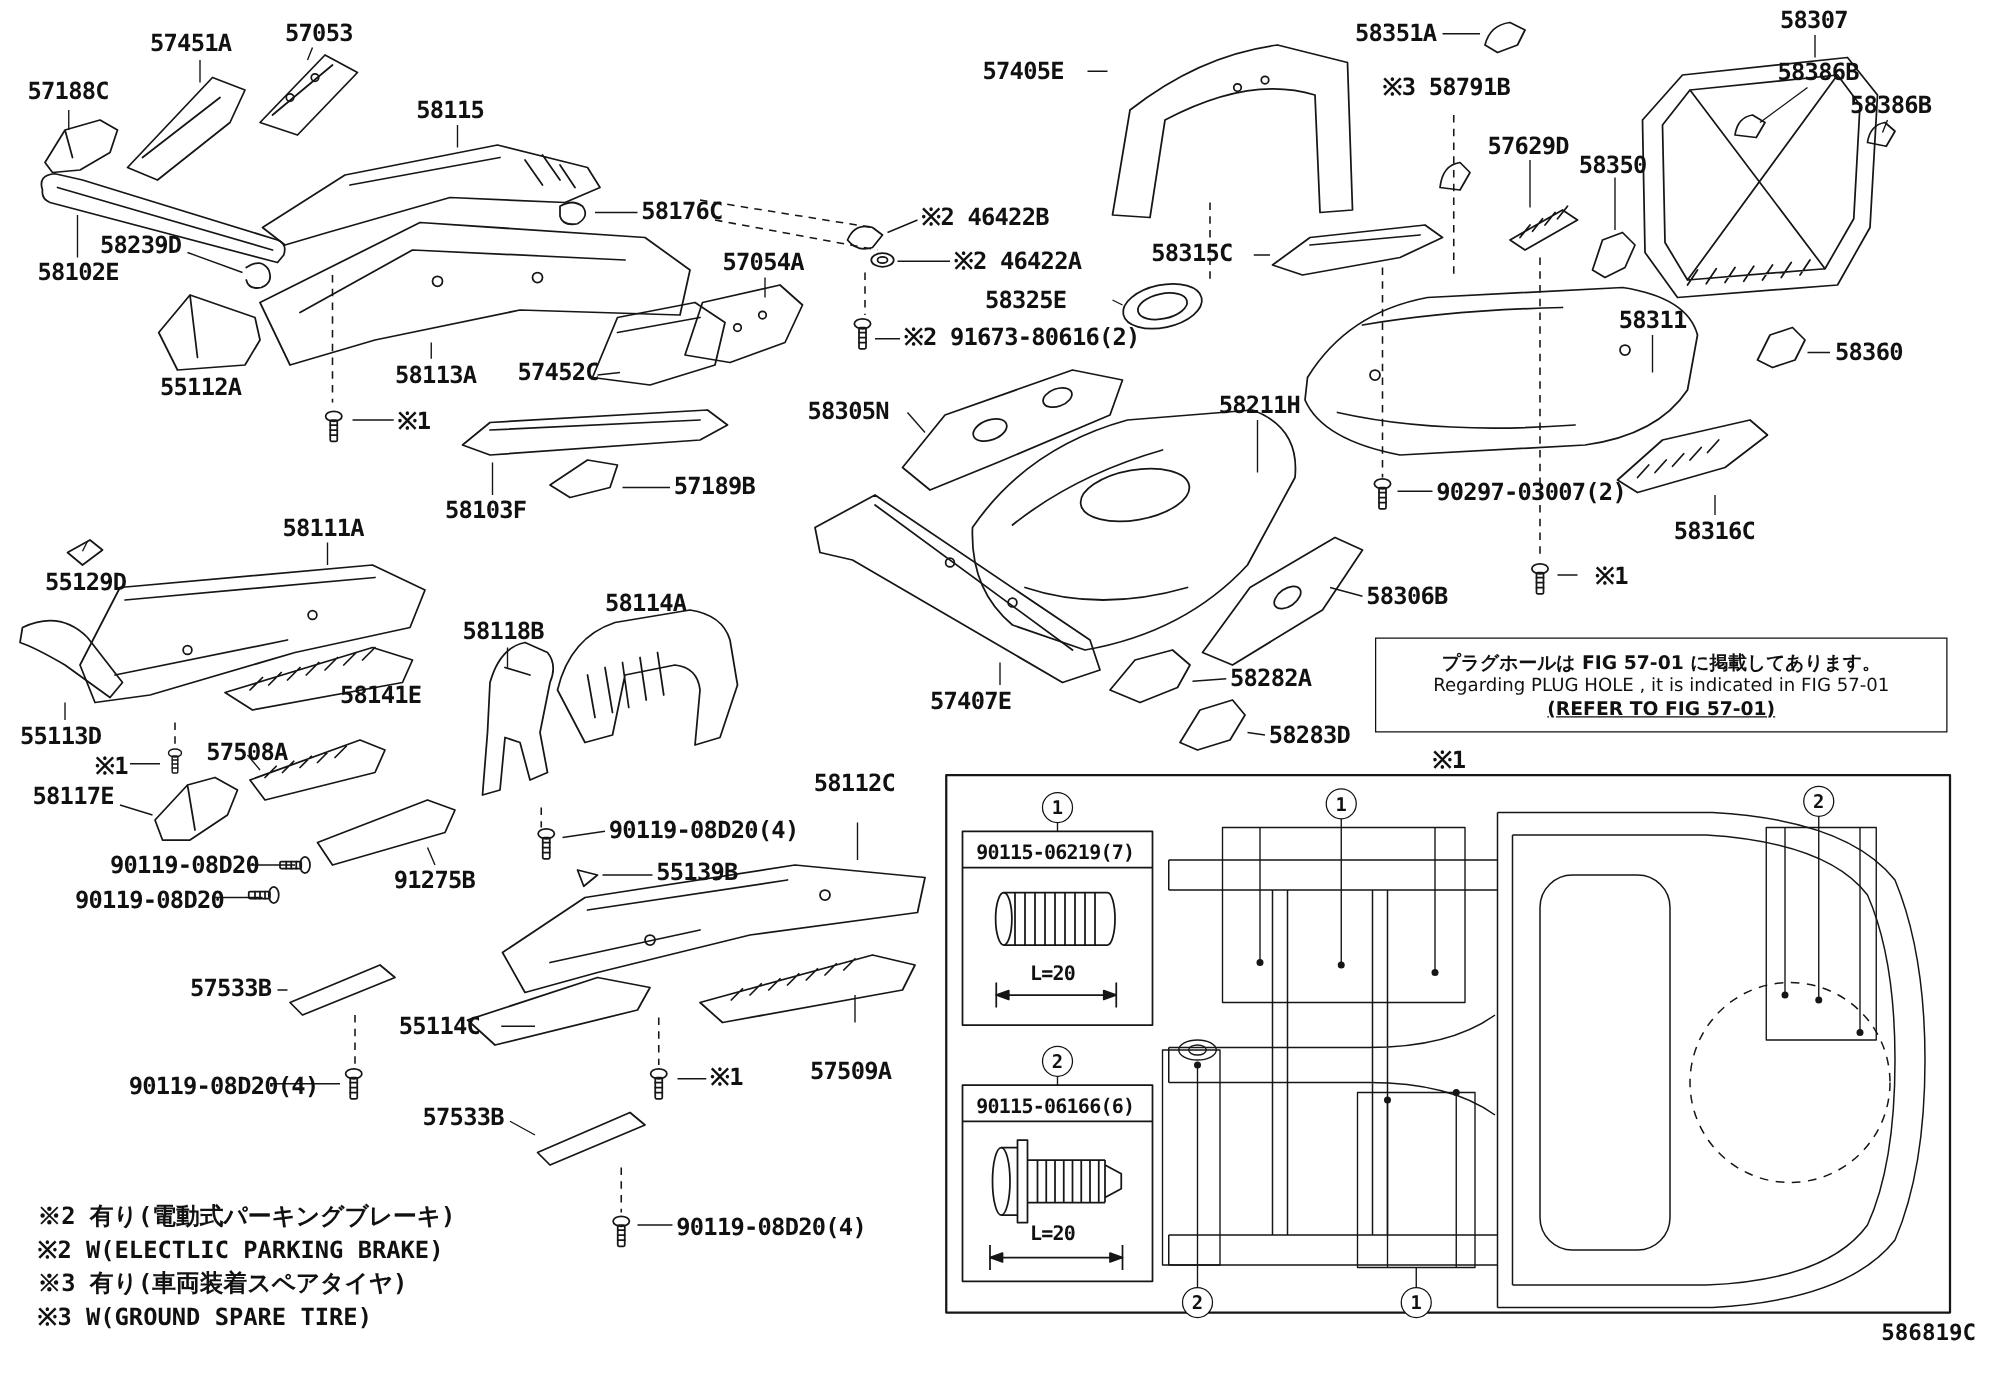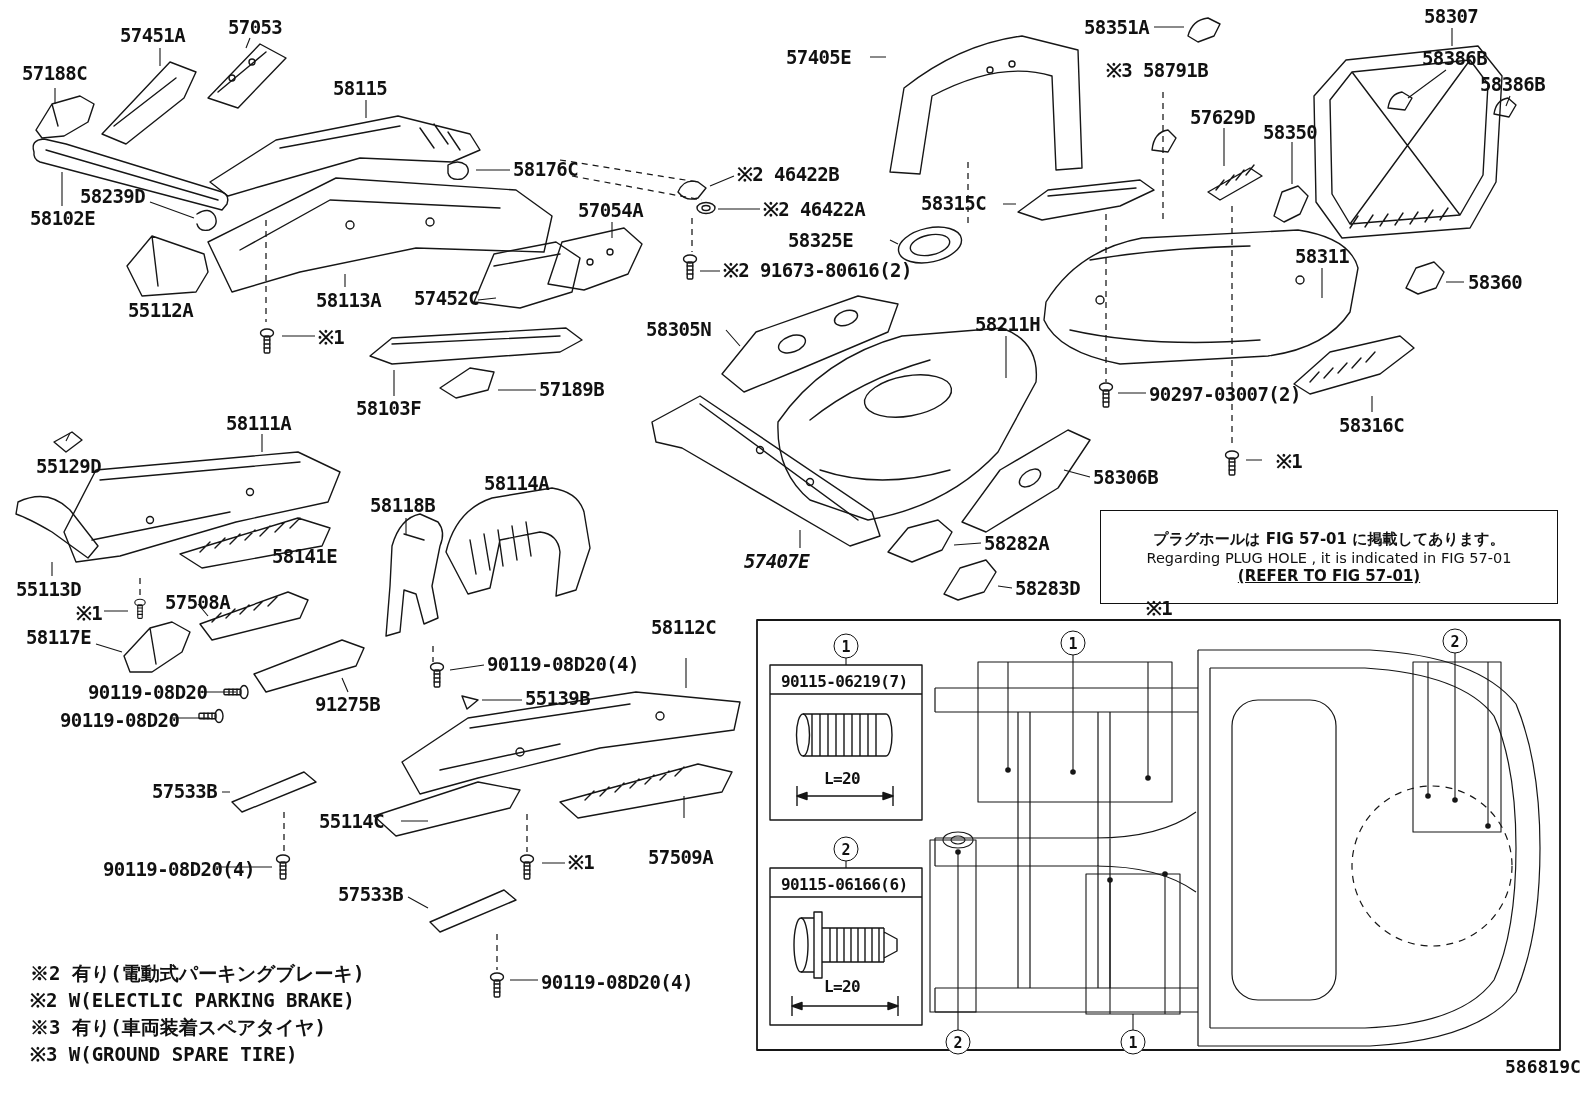--- a/index.html
+++ b/index.html
@@ -5,21 +5,21 @@
   html,body{margin:0;padding:0;background:#fff}
   #stage{position:relative;width:1592px;height:1099px;background:#fff;overflow:hidden;
          font-family:"DejaVu Sans Mono","Liberation Mono",monospace;color:#111}
   #art{position:absolute;left:0;top:0}
   .lbl{position:absolute;font-size:19px;font-weight:bold;letter-spacing:-0.6px;white-space:pre;line-height:22px}
   .callout{position:absolute;width:25px;height:25px;border:1.7px solid #111;border-radius:50%;
            box-sizing:border-box;display:flex;align-items:center;justify-content:center;
            font-size:15px;font-weight:bold;transform:translate(-50%,-50%);background:#fff;z-index:3}
   #labels,#callouts{position:absolute;left:0;top:0;width:100%;height:100%;pointer-events:none}
   #notes{position:absolute;left:30px;top:960px;font-size:19px;font-weight:bold;line-height:27px}
-  #infobox{position:absolute;left:1100px;top:510px;width:458px;height:94px;border:1.8px solid #111;
+  #infobox{position:absolute;left:1100px;top:510px;width:458px;height:76px;border:1.8px solid #111;
            box-sizing:border-box;display:flex;flex-direction:column;align-items:center;justify-content:center;
            gap:1px;font-family:"DejaVu Sans","Liberation Sans",sans-serif;text-align:center}
   #infobox .jp{font-size:15px;font-weight:bold}
   #infobox .en{font-size:14.5px}
   #infobox .ref{font-size:15px;font-weight:bold;text-decoration:underline}
   #figcode{position:absolute;left:1505px;top:1056px;font-size:18px;font-weight:bold}
 </style>
 </head>
 <body>
 
@@ -333,21 +333,21 @@
       <div class="lbl" style="left: 788px; top: 229px;">58325E</div>
       <div class="lbl" style="left: 1295px; top: 245px;">58311</div>
       <div class="lbl" style="left: 1468px; top: 271px;">58360</div>
       <div class="lbl" style="left: 975px; top: 313px;">58211H</div>
       <div class="lbl" style="left: 1149px; top: 383px;">90297-03007(2)</div>
       <div class="lbl" style="left: 1339px; top: 414px;">58316C</div>
       <div class="lbl" style="left: 1276px; top: 450px;">※1</div>
       <div class="lbl" style="left: 1093px; top: 466px;">58306B</div>
       <div class="lbl" style="left: 984px; top: 532px;">58282A</div>
       <div class="lbl" style="left: 1015px; top: 577px;">58283D</div>
-      <div class="lbl" style="left: 744px; top: 550px; font-style: italic;">57407E</div>
+      <div class="lbl" style="left: 744px; top: 550px;">57407E</div>
       <div class="lbl" style="left: 1146px; top: 597px;">※1</div>
       <div class="lbl" style="left: 781px; top: 671px; font-size: 16px;">90115-06219(7)</div>
       <div class="lbl" style="left: 824px; top: 768px; font-size: 16px;">L=20</div>
       <div class="lbl" style="left: 781px; top: 874px; font-size: 16px;">90115-06166(6)</div>
       <div class="lbl" style="left: 824px; top: 976px; font-size: 16px;">L=20</div>
     </div>
 <div id="callouts">
       <div class="callout" style="left: 846px; top: 646px;">1</div>
       <div class="callout" style="left: 1073px; top: 643px;">1</div>
       <div class="callout" style="left: 1455px; top: 641px;">2</div>

